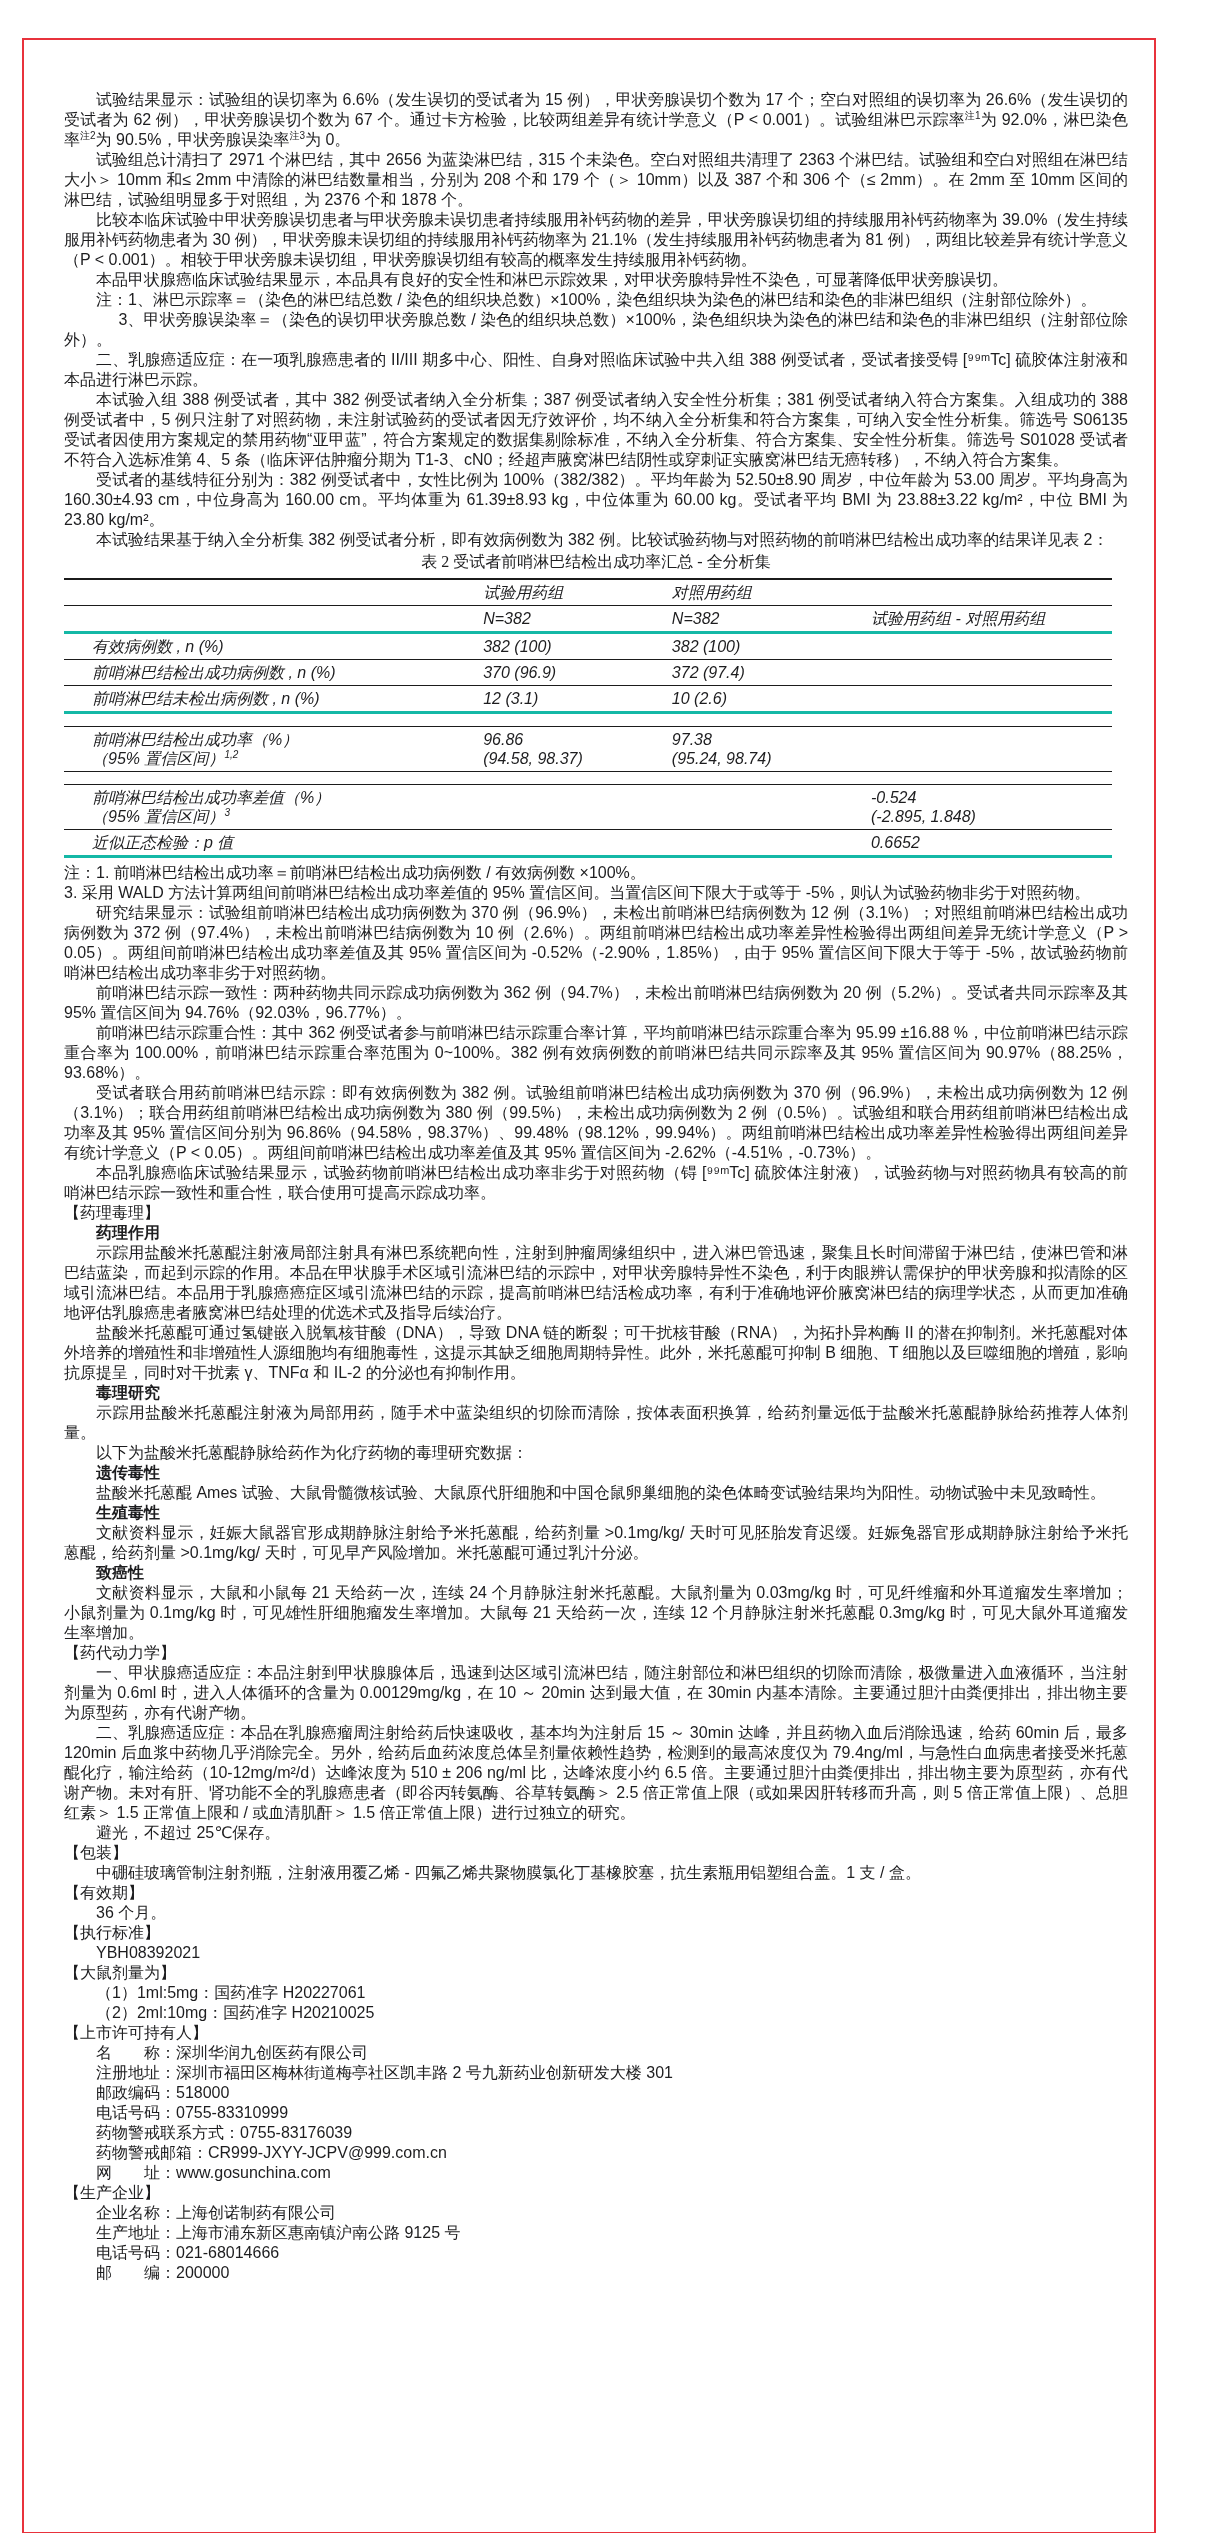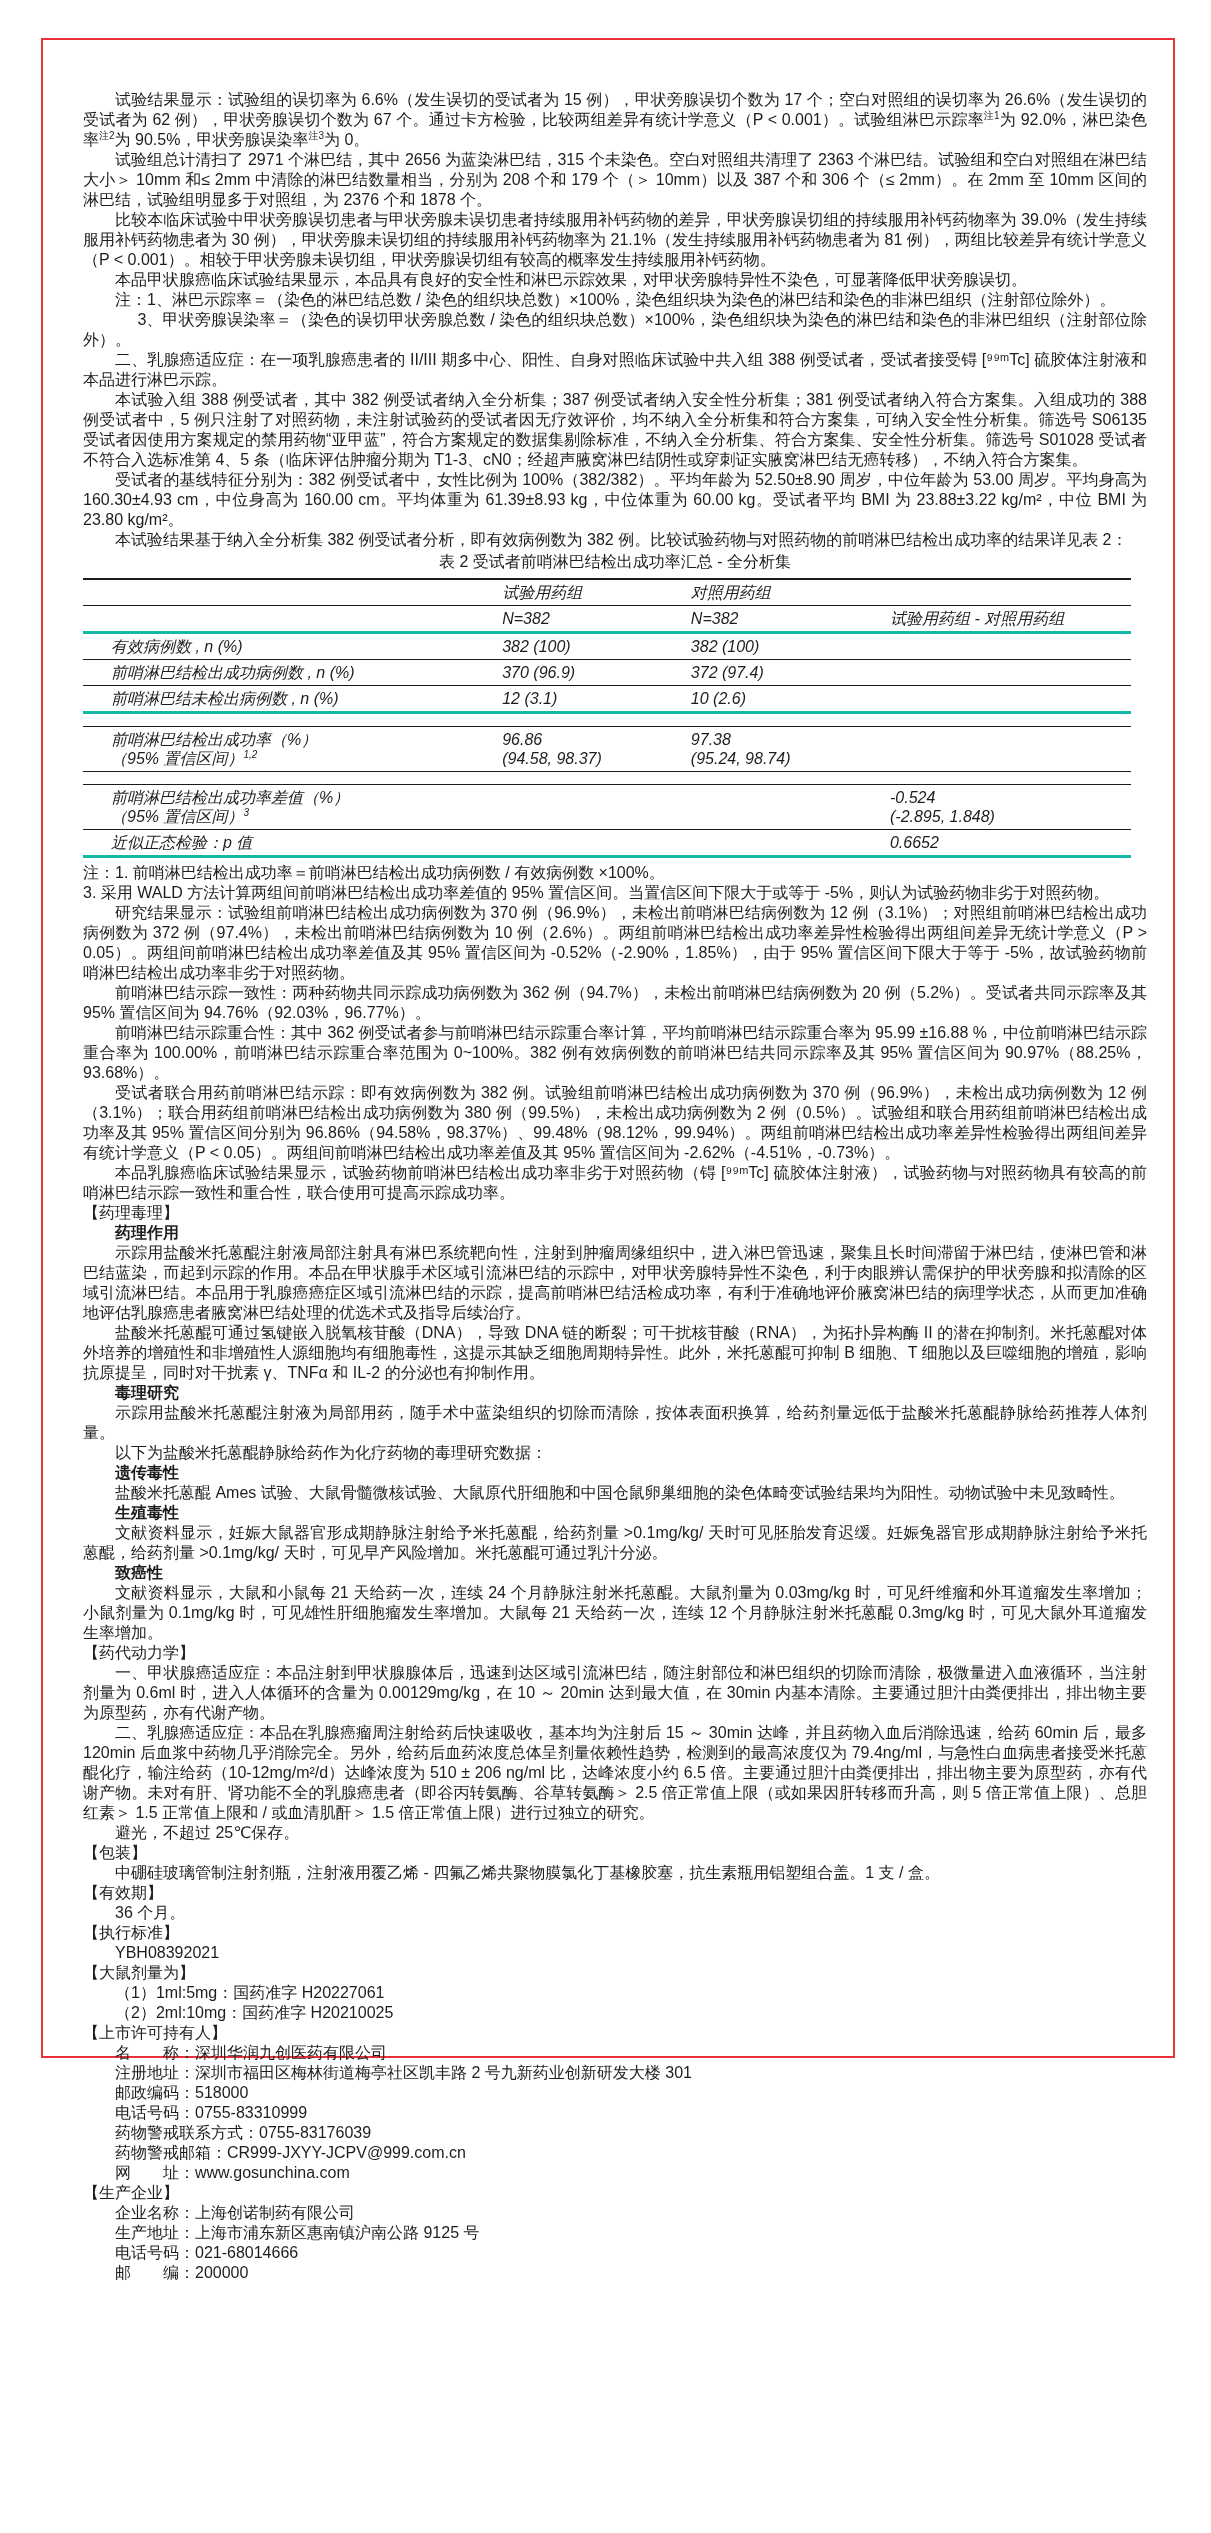--- a/index.html
+++ b/index.html
@@ -5,39 +5,39 @@
   html, body { margin: 0; padding: 0; }
   body {
     width: 1211px; height: 2533px;
     background: #ffffff;
     position: relative;
     font-family: "Liberation Sans", "DejaVu Sans", sans-serif;
     color: #1d1d1f;
   }
   .frame {
     position: absolute;
-    left: 41px; top: 38px;
-    width: 1134px; height: 2020px;
+    left: 22px; top: 38px;
+    width: 1134px; height: 2496px;
     border: 2px solid #e8323c;
     box-sizing: border-box;
     background: #ffffff;
   }
   .content {
     padding: 50px 26px 0 40px;
     font-size: 16px;
     line-height: 20px;
     text-align: justify;
   }
   .blk { margin: 0; }
   .para { text-indent: 2em; }
   .note { text-indent: 0; }
   .note-sub { text-indent: 3.4em; }
   .heading { text-indent: 0; }
   .subheading { font-weight: bold; text-indent: 2em; }
-  .table-title { text-align: center; text-indent: 0; margin-top: 2px; }
+  .table-title { text-align: center; text-indent: 0; margin-top: 2px; font-family: Liberation Serif, serif; }
   sup { font-size: 10px; line-height: 0; }
 
   table.ptable {
     width: 98.5%;
     border-collapse: collapse;
     table-layout: fixed;
     margin: 6px 0 5px 0;
     font-size: 16px;
     line-height: 19px;
     font-style: italic;

